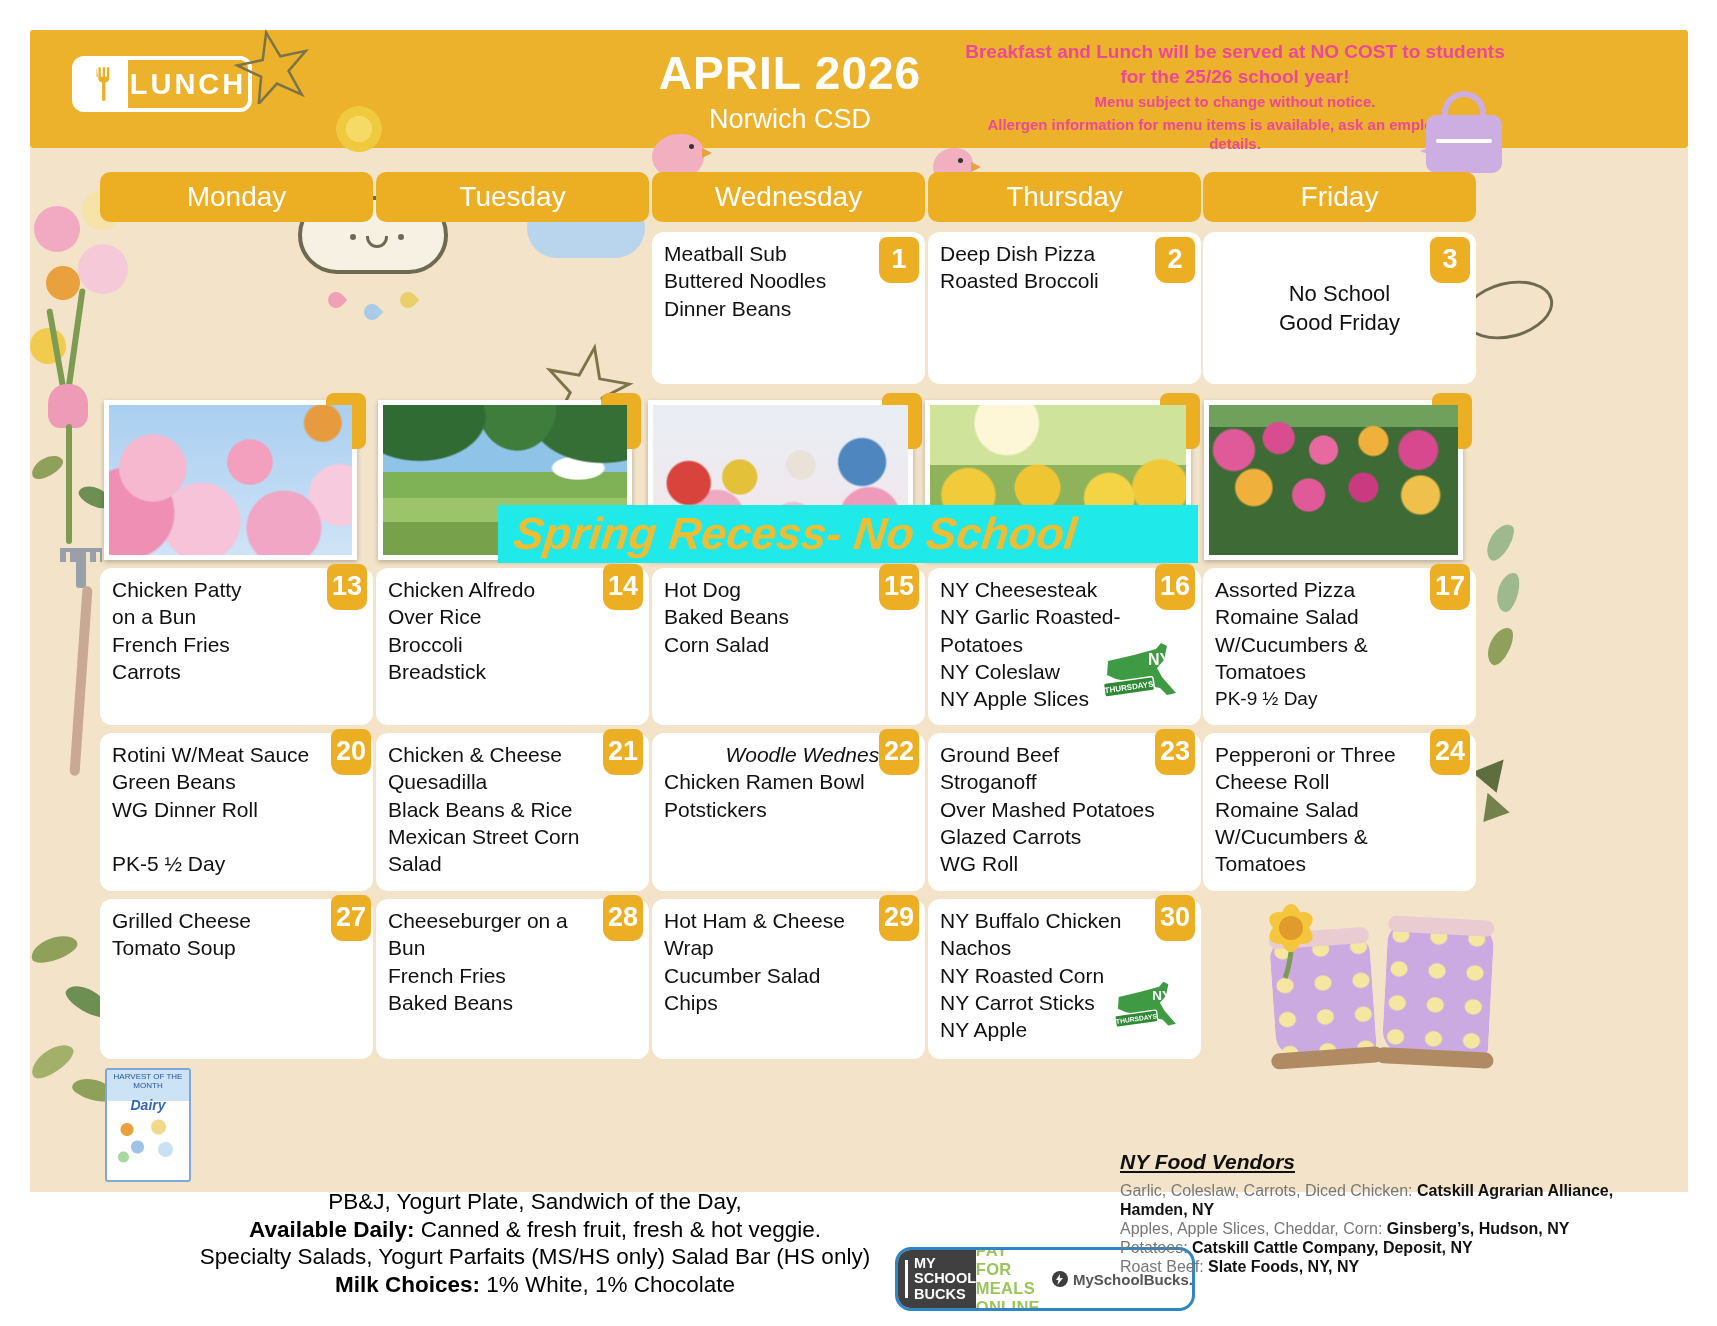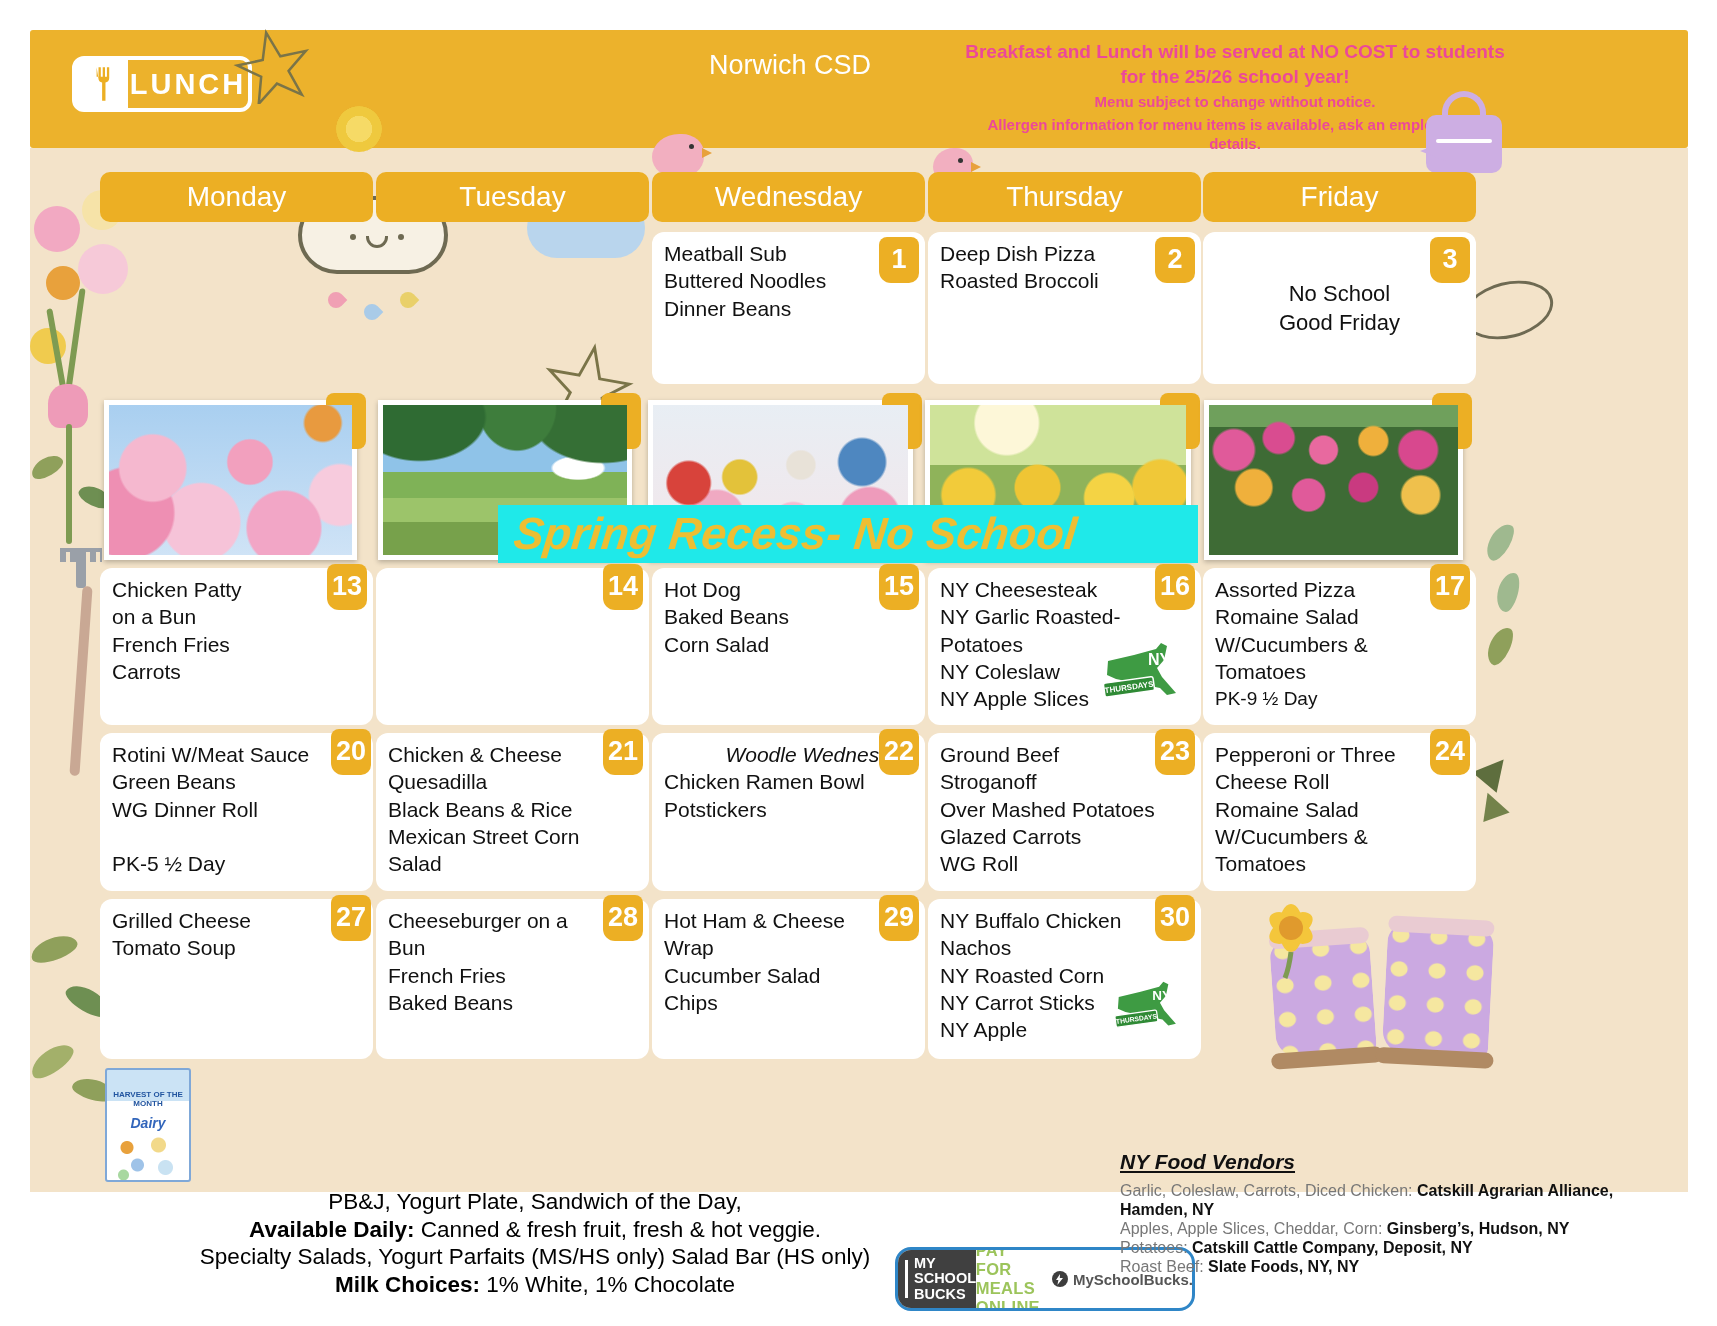--- a/index.html
+++ b/index.html
@@ -40,21 +40,21 @@
   .img { position:relative; width:100%; height:100%; }
 
   .recess { position:absolute; left:498px; top:505px; width:700px; height:58px; background:#1FE9E9; display:flex; align-items:center; padding-left:16px; z-index:5; }
   .recess span { font-size:45px; font-style:italic; font-weight:bold; color:#EDBE33; transform:skewX(-6deg); white-space:nowrap; }
 
   
   .nylogo { position:absolute; z-index:6; }
 
   
   .harvest { position:absolute; left:105px; top:1068px; width:86px; height:114px; border:2px solid #7FA8D8; background:linear-gradient(#CBE3F5 0 28%, #fff 28% 100%); border-radius:3px; text-align:center; overflow:hidden; z-index:3; }
-  .harvest .ht { font-size:8px; font-weight:bold; color:#2255A0; margin-top:21px; line-height:1.1; }
+  .harvest .ht { font-size:8px; font-weight:normal; color:#2255A0; margin-top:3px; line-height:1.1; }
   .harvest .hd { font-size:14px; font-style:italic; font-weight:bold; color:#3366BB; margin-top:6px; }
   .harvest .dots { width:70px; height:50px; margin:4px auto 0;
      background:
       radial-gradient(circle at 20% 25%, #E8A13C 0 6px, transparent 7px),
       radial-gradient(circle at 65% 20%, #F2D98A 0 7px, transparent 8px),
       radial-gradient(circle at 35% 60%, #9FC3E8 0 6px, transparent 7px),
       radial-gradient(circle at 75% 65%, #C9E2F2 0 7px, transparent 8px),
       radial-gradient(circle at 15% 80%, #A8D8A0 0 5px, transparent 6px); }
 
   .daily-block { position:absolute; left:185px; top:1188px; width:700px; text-align:center; font-size:22.5px; line-height:1.23; color:#000; z-index:3; }
@@ -108,20 +108,21 @@
   <div class="lunch-logo">
     <div class="fork-box">
       <svg width="30" height="36" viewBox="0 0 24 30">
           <path fill="#ECAF24" d="M6 1v8h1.6V1h1.9v8h1.6V1H13v8h1.6V1h1.9v9.2c0 1.9-1.3 3.3-3.1 3.6V29h-2.8V13.8C8.8 13.5 7.5 12.1 7.5 10.2z" transform="translate(1.5 0)"></path>
         </svg>
     </div>
     <div class="lunch-label">LUNCH</div>
   </div>
 
   <div class="title-block">
+    <div class="month-title">APRIL 2026</div>
     <div class="district">Norwich CSD</div>
   </div>
 
   <div class="notice-block">
     <div class="notice-big">Breakfast and Lunch will be served at NO COST to students for the 25/26 school year!</div>
     <div class="notice-small">Menu subject to change without notice.</div>
     <div class="notice-small">Allergen information for menu items is available, ask an employee for details.</div>
   </div>
 
   <div class="dayhead" style="left:100px">Monday</div>
@@ -211,20 +212,24 @@
 
   <div class="cell" style="left:100px;top:568px;height:157px">
     <div class="badge">13</div>
     <div class="menu">Chicken Patty
 on a Bun
 French Fries
 Carrots</div>
   </div>
   <div class="cell" style="left:376px;top:568px;height:157px">
     <div class="badge">14</div>
+    <div class="menu">Chicken Alfredo
+Over Rice
+Broccoli
+Breadstick</div>
   </div>
   <div class="cell" style="left:652px;top:568px;height:157px">
     <div class="badge">15</div>
     <div class="menu">Hot Dog
 Baked Beans
 Corn Salad</div>
   </div>
   <div class="cell" style="left:928px;top:568px;height:157px">
     <div class="badge">16</div>
     <div class="menu">NY Cheesesteak

